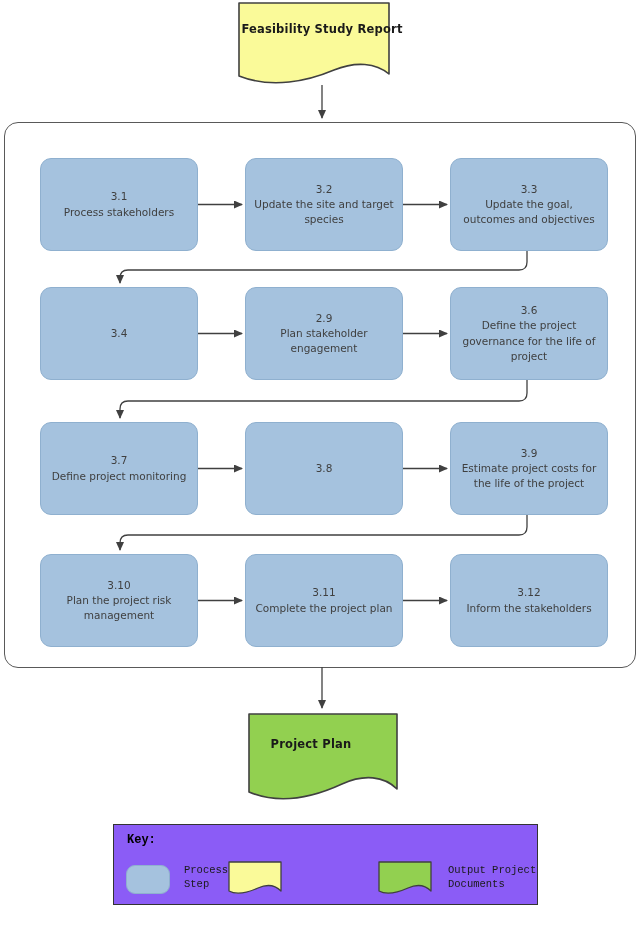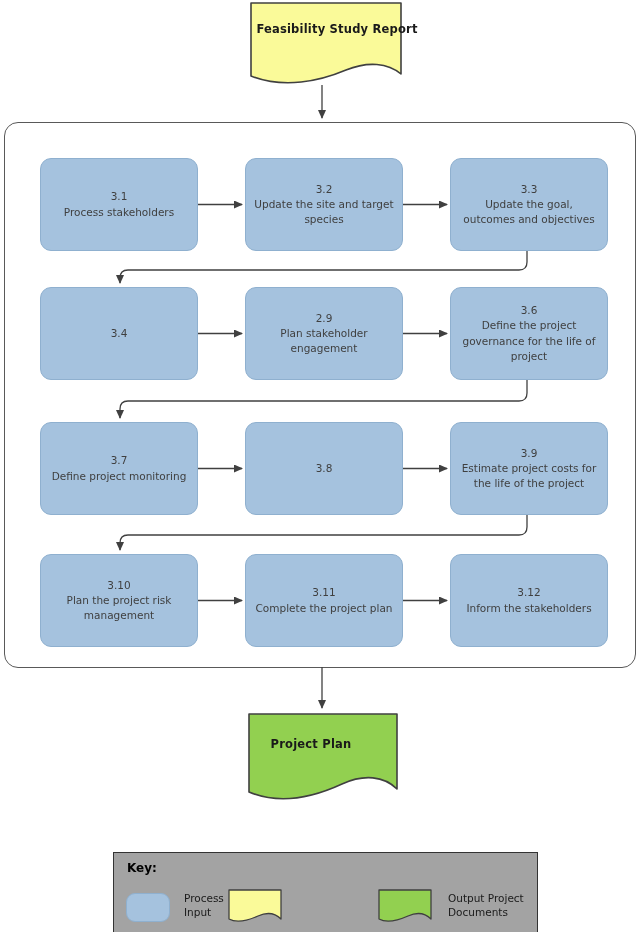--- a/index.html
+++ b/index.html
@@ -34,35 +34,35 @@
     text-align:center;font-size:10.5px;line-height:1.45;padding:4px 7px;
   }
   .c1{left:40px}.c2{left:245px}.c3{left:450px}
   .r1{top:158px}.r2{top:287px}.r3{top:422px}.r4{top:554px}
 
   
   .overlay{left:0;top:0;width:644px;height:932px;pointer-events:none;}
 
   
   .key-box{
-    left:113px;top:852px;width:423px;height:79px;
-    border:1.4px solid #333333;background:#a3a3a3;
+    left:113px;top:824px;width:423px;height:79px;
+    border:1.4px solid #333333;background:#8b5cf6;font-family:Liberation Mono, monospace;
   }
   .key-title{position:absolute;left:13px;top:8px;font-weight:bold;font-size:12px;color:#000;}
   .swatch-process{
     position:absolute;width:44px;height:29px;border-radius:9px;
     background:var(--process-fill,#a5c2de);border:1px solid var(--process-border,#8fb0cf);
     box-sizing:border-box;
   }
   .key-label{position:absolute;font-size:10.5px;line-height:1.35;color:#1a1a1a;}
 </style>
 </head>
 <body>
 
-<div class="doc" style="left:250px;top:2px;width:168px;height:88px;padding-left:6px;">
+<div class="doc" style="left:238px;top:2px;width:168px;height:88px;">
   <svg width="152" height="88" viewBox="0 0 152 88">
     <path d="M1,1 H151 V72 C138,61 118,59 96,68 C70,79 34,87 1,74 Z" style="fill:var(--input-fill,#fafa99);stroke:var(--line-color,#404040);stroke-width:1.6;stroke-linejoin:round;"></path>
   </svg>
   <div class="doc-label">Feasibility Study Report</div>
 </div>
 
 <div class="abs container-frame"></div>
 
 <div class="step c1 r1">
   <span>3.1</span>
@@ -138,21 +138,21 @@
   <svg width="150" height="94" viewBox="0 0 150 94">
     <path d="M1,1 H149 V76 C136,63 116,61 94,71 C68,83 34,93 1,79 Z" style="fill:var(--output-fill,#92d050);stroke:var(--line-color,#404040);stroke-width:1.6;stroke-linejoin:round;"></path>
   </svg>
   <div class="doc-label" style="top:24px">Project Plan</div>
 </div>
 
 <div class="abs key-box">
   <div class="key-title">Key:</div>
 
   <div class="swatch-process" style="left:12px;top:40px;"></div>
-  <div class="key-label" style="left:70px;top:38px;width:58px;">Process Input</div>
+  <div class="key-label" style="left:70px;top:38px;width:58px;">Process Step</div>
 
   <div class="abs" style="left:114px;top:36px;">
     <svg width="54" height="40" viewBox="0 0 54 40">
       <path d="M1,1 H53 V30 C47,24 39,23 30,27 C21,31 10,35 1,30 Z" style="fill:var(--input-fill,#fafa99);stroke:var(--line-color,#404040);stroke-width:1.3;stroke-linejoin:round;"></path>
     </svg>
   </div>
 
   <div class="abs" style="left:264px;top:36px;">
     <svg width="54" height="40" viewBox="0 0 54 40">
       <path d="M1,1 H53 V30 C47,24 39,23 30,27 C21,31 10,35 1,30 Z" style="fill:var(--output-fill,#92d050);stroke:var(--line-color,#404040);stroke-width:1.3;stroke-linejoin:round;"></path>

